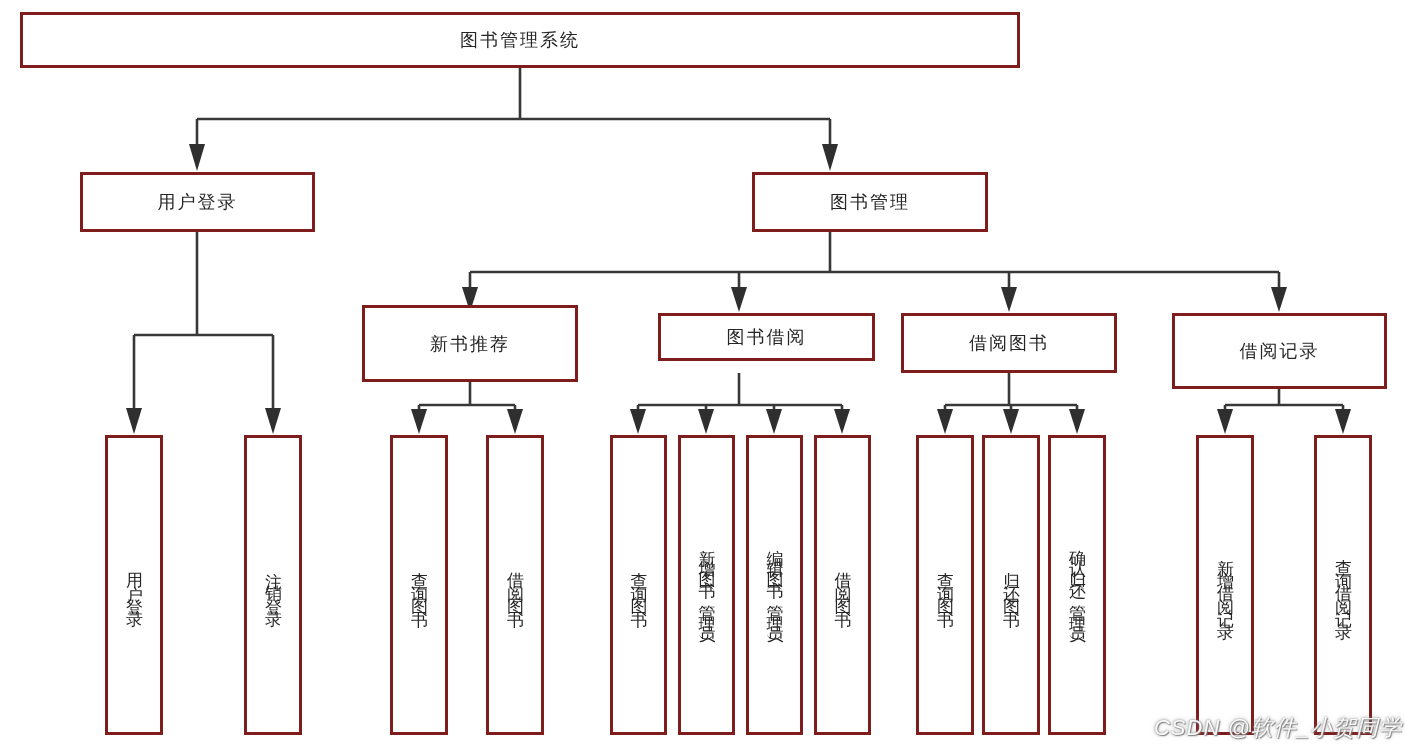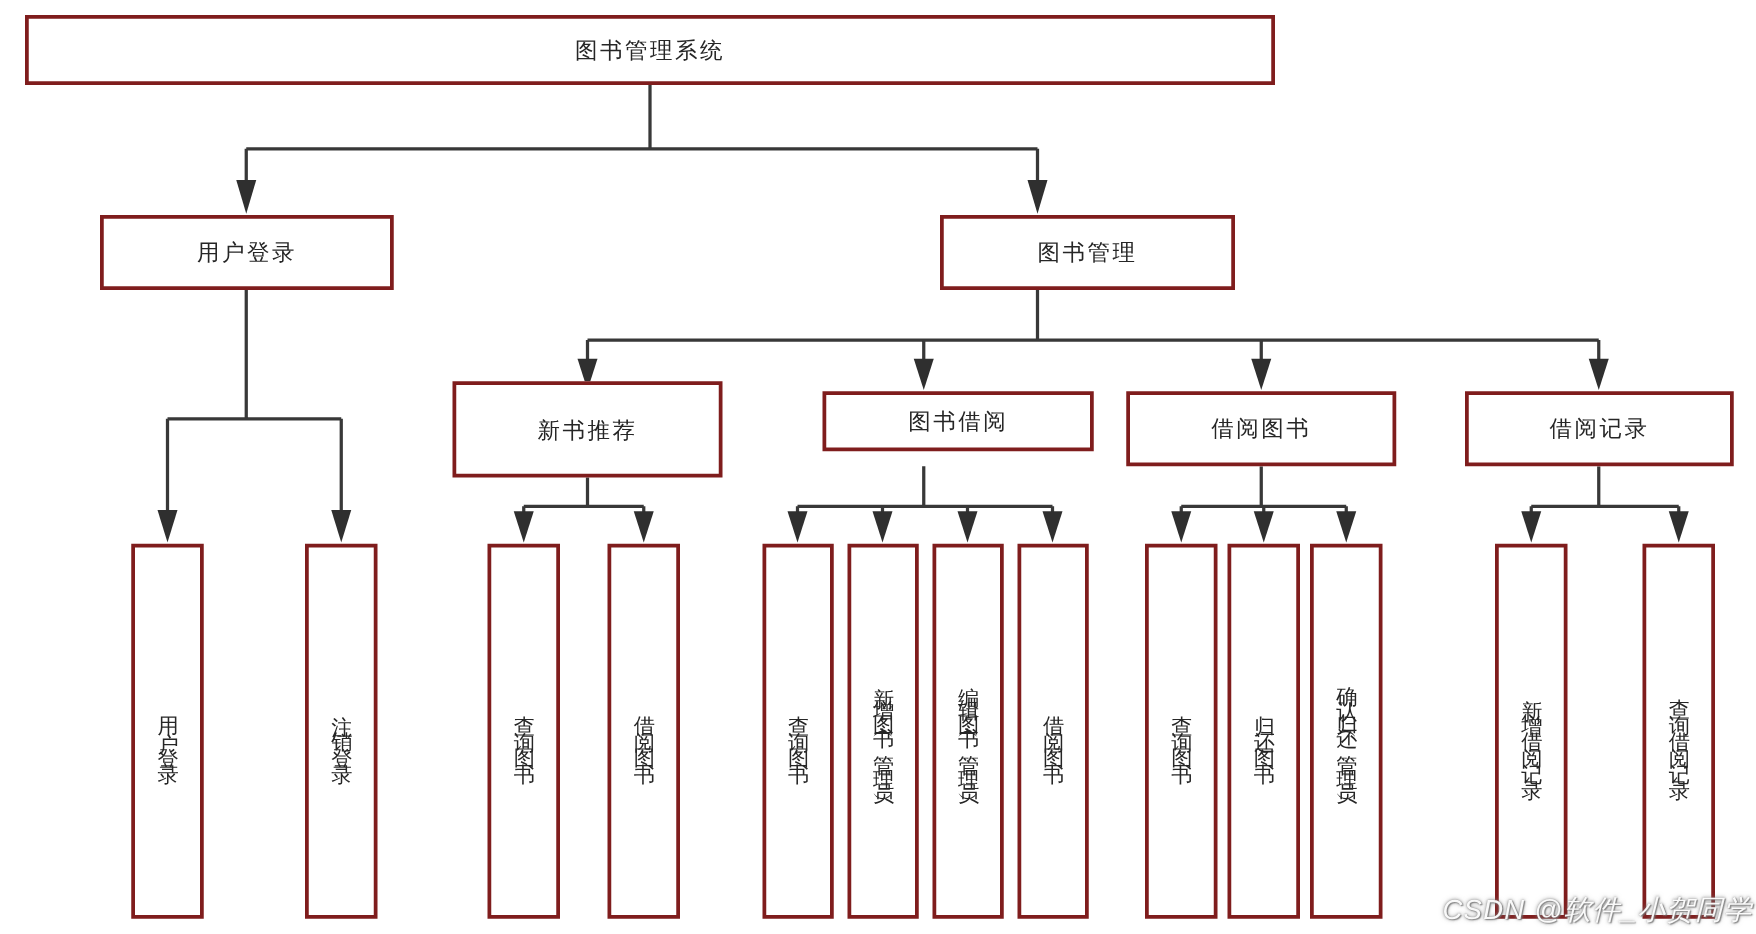--- a/index.html
+++ b/index.html
@@ -82,21 +82,21 @@
 
   <div class="node hbox" style="left:362px;top:305px;width:216px;height:77px;">
     <span>新书推荐</span>
   </div>
   <div class="node hbox" style="left:631px;top:313px;width:217px;height:48px;margin-left:27px;">
     <span>图书借阅</span>
   </div>
   <div class="node hbox" style="left:901px;top:313px;width:216px;height:60px;">
     <span>借阅图书</span>
   </div>
-  <div class="node hbox" style="left:1172px;top:313px;width:215px;height:60px;">
+  <div class="node hbox" style="left:1172px;top:313px;width:215px;height:76px;">
     <span>借阅记录</span>
   </div>
 
   <div class="node vbox" style="left:105px;top:435px;width:58px;height:300px;">
     <span class="vtext">用户登录</span>
   </div>
   <div class="node vbox" style="left:244px;top:435px;width:58px;height:300px;">
     <span class="vtext">注销登录</span>
   </div>
 

